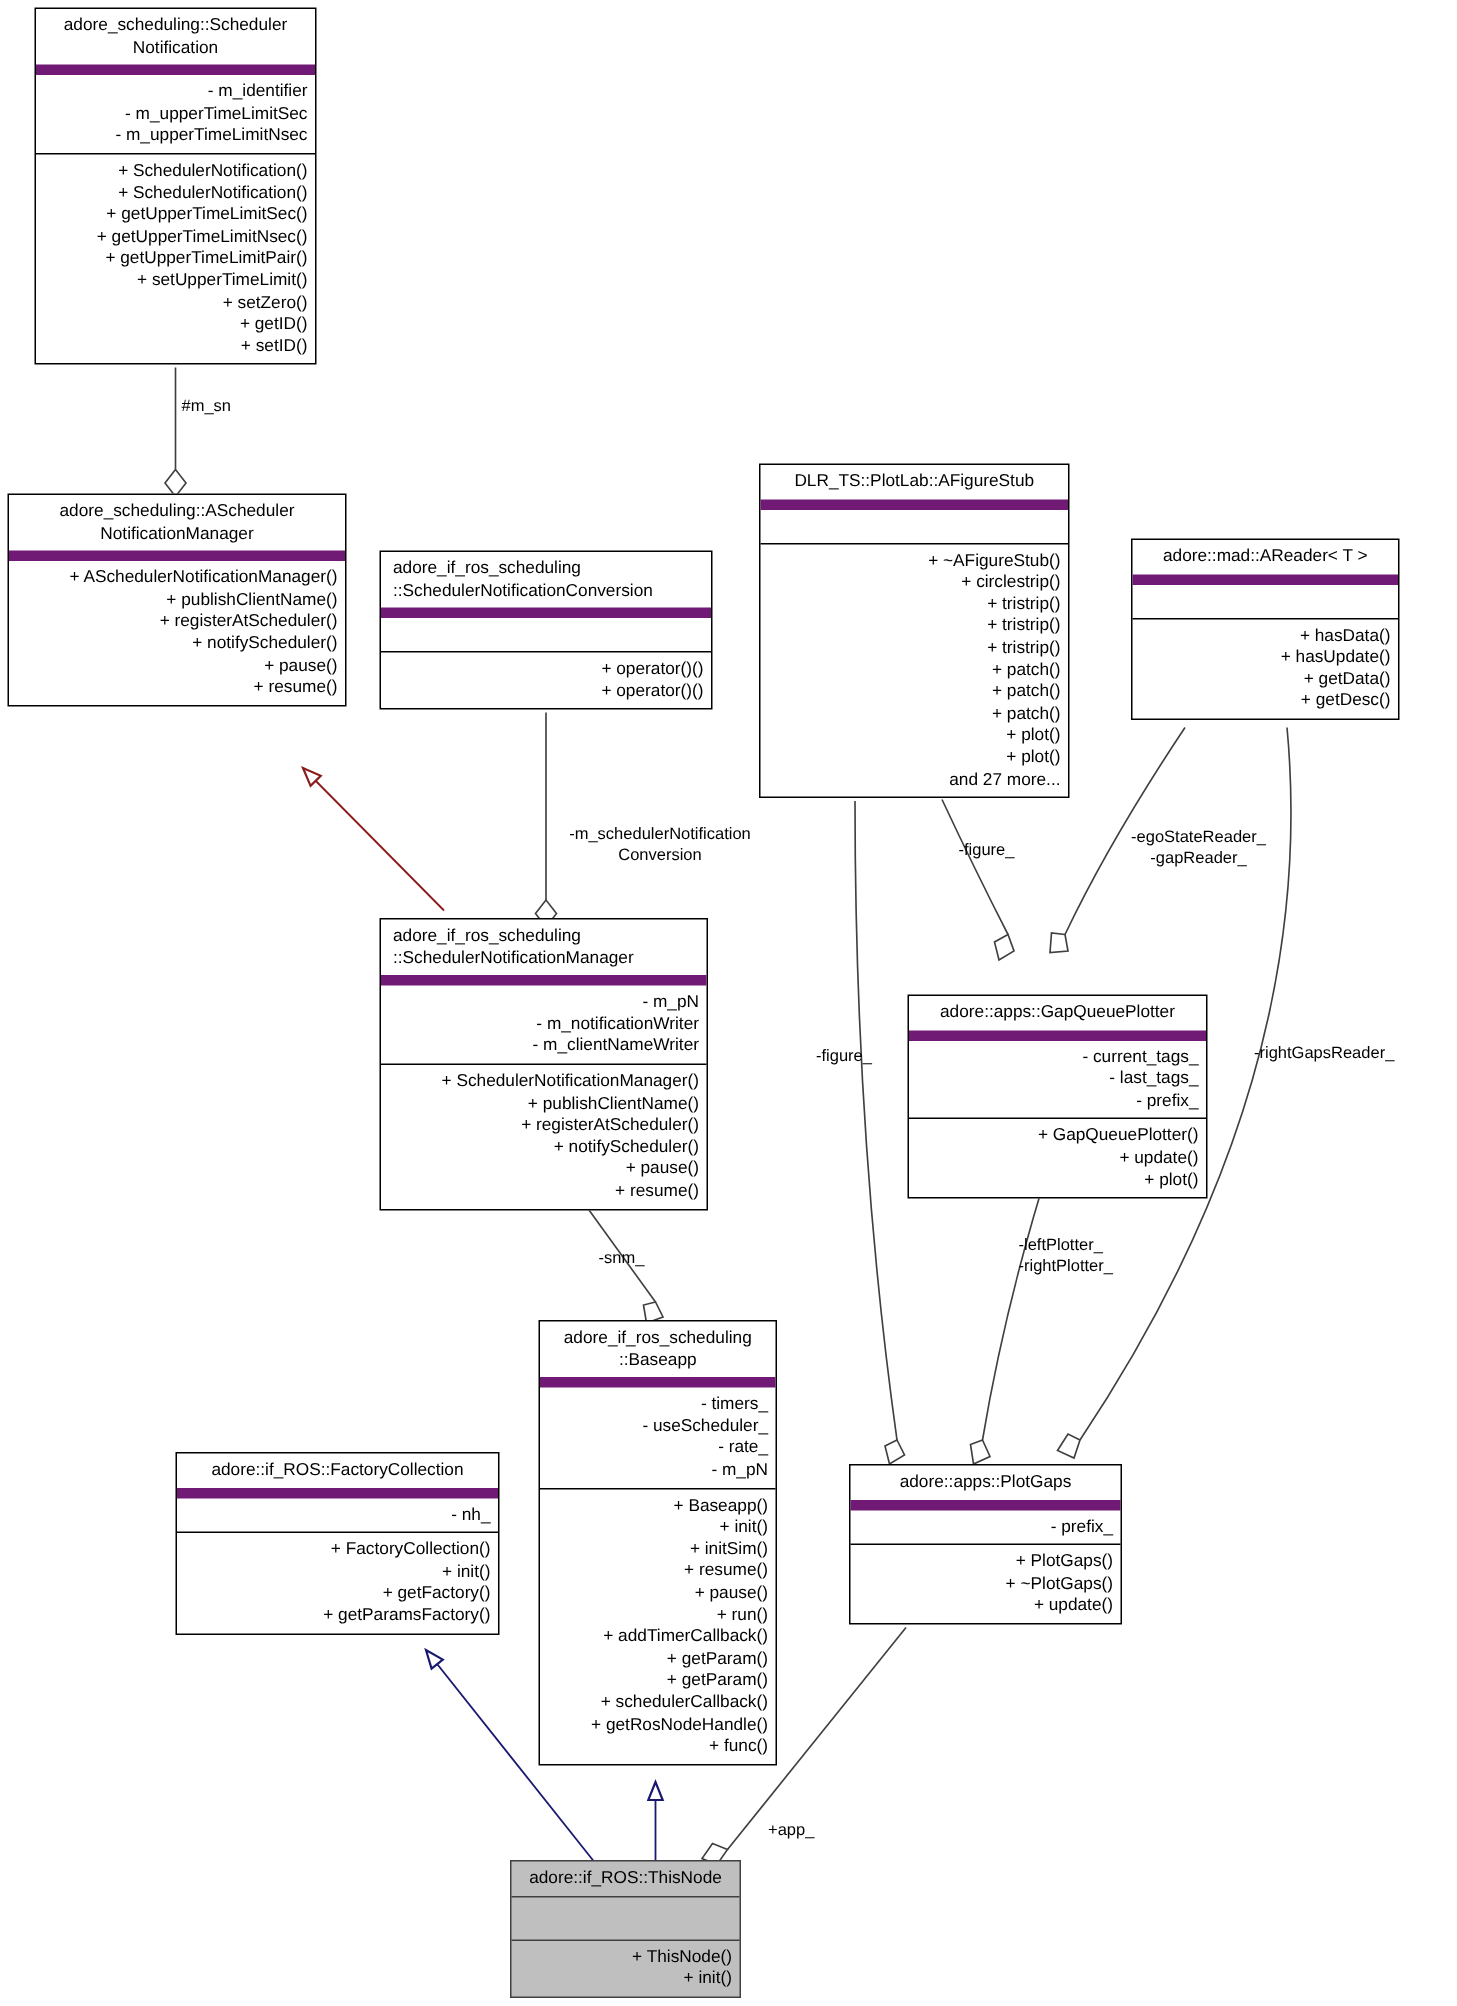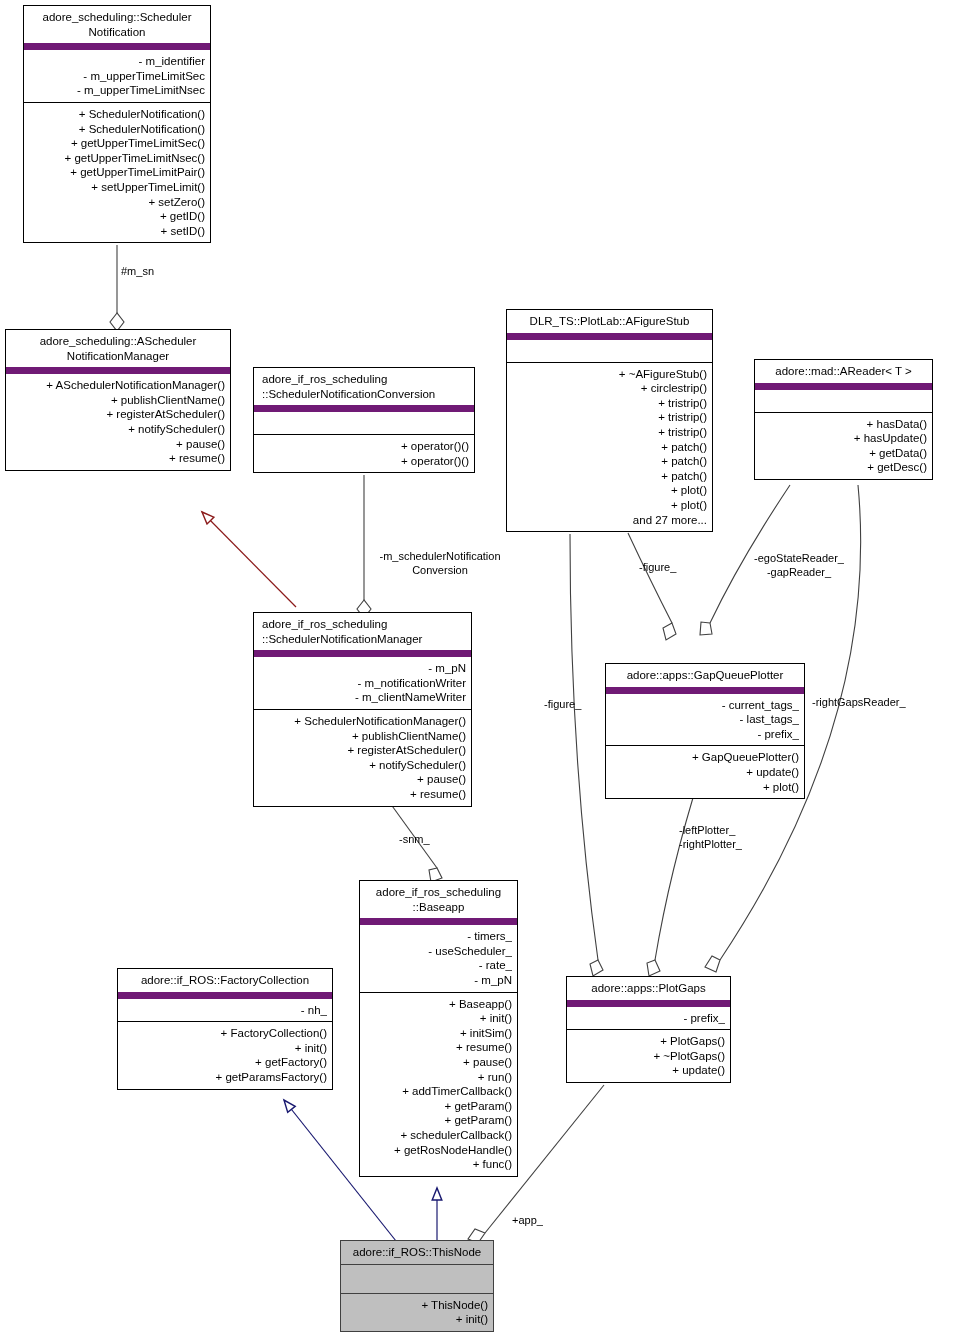--- a/index.html
+++ b/index.html
@@ -288,21 +288,21 @@
       <div class="uml-row">- nh_</div>
     </div>
     <div class="uml-ops">
       <div class="uml-row">+ FactoryCollection()</div>
       <div class="uml-row">+ init()</div>
       <div class="uml-row">+ getFactory()</div>
       <div class="uml-row">+ getParamsFactory()</div>
     </div>
   </div>
 
-  <div class="uml-class" style="left:566px; top:976px; width:165px;">
+  <div class="uml-class" style="left:566px; top:976px; width:182px;">
     <div class="uml-title">adore::apps::PlotGaps</div>
     <div class="uml-attrs">
       <div class="uml-row">- prefix_</div>
     </div>
     <div class="uml-ops">
       <div class="uml-row">+ PlotGaps()</div>
       <div class="uml-row">+ ~PlotGaps()</div>
       <div class="uml-row">+ update()</div>
     </div>
   </div>
@@ -321,21 +321,21 @@
   <div class="edge-label center" style="left:355px; top:549px; width:170px;">-m_schedulerNotification
 Conversion</div>
 
   <div class="edge-label left" style="left:639px; top:560px;">-figure_</div>
 
   <div class="edge-label center" style="left:729px; top:551px; width:140px;">-egoStateReader_
 -gapReader_</div>
 
   <div class="edge-label left" style="left:544px; top:697px;">-figure_</div>
 
-  <div class="edge-label left" style="left:812px; top:695px;">-rightGapsReader_</div>
+  <div class="edge-label left" style="left:836px; top:695px;">-rightGapsReader_</div>
 
   <div class="edge-label left" style="left:679px; top:823px;">-leftPlotter_
 -rightPlotter_</div>
 
   <div class="edge-label left" style="left:399px; top:832px;">-snm_</div>
 
   <div class="edge-label left" style="left:512px; top:1213px;">+app_</div>
 
 </div>
 

